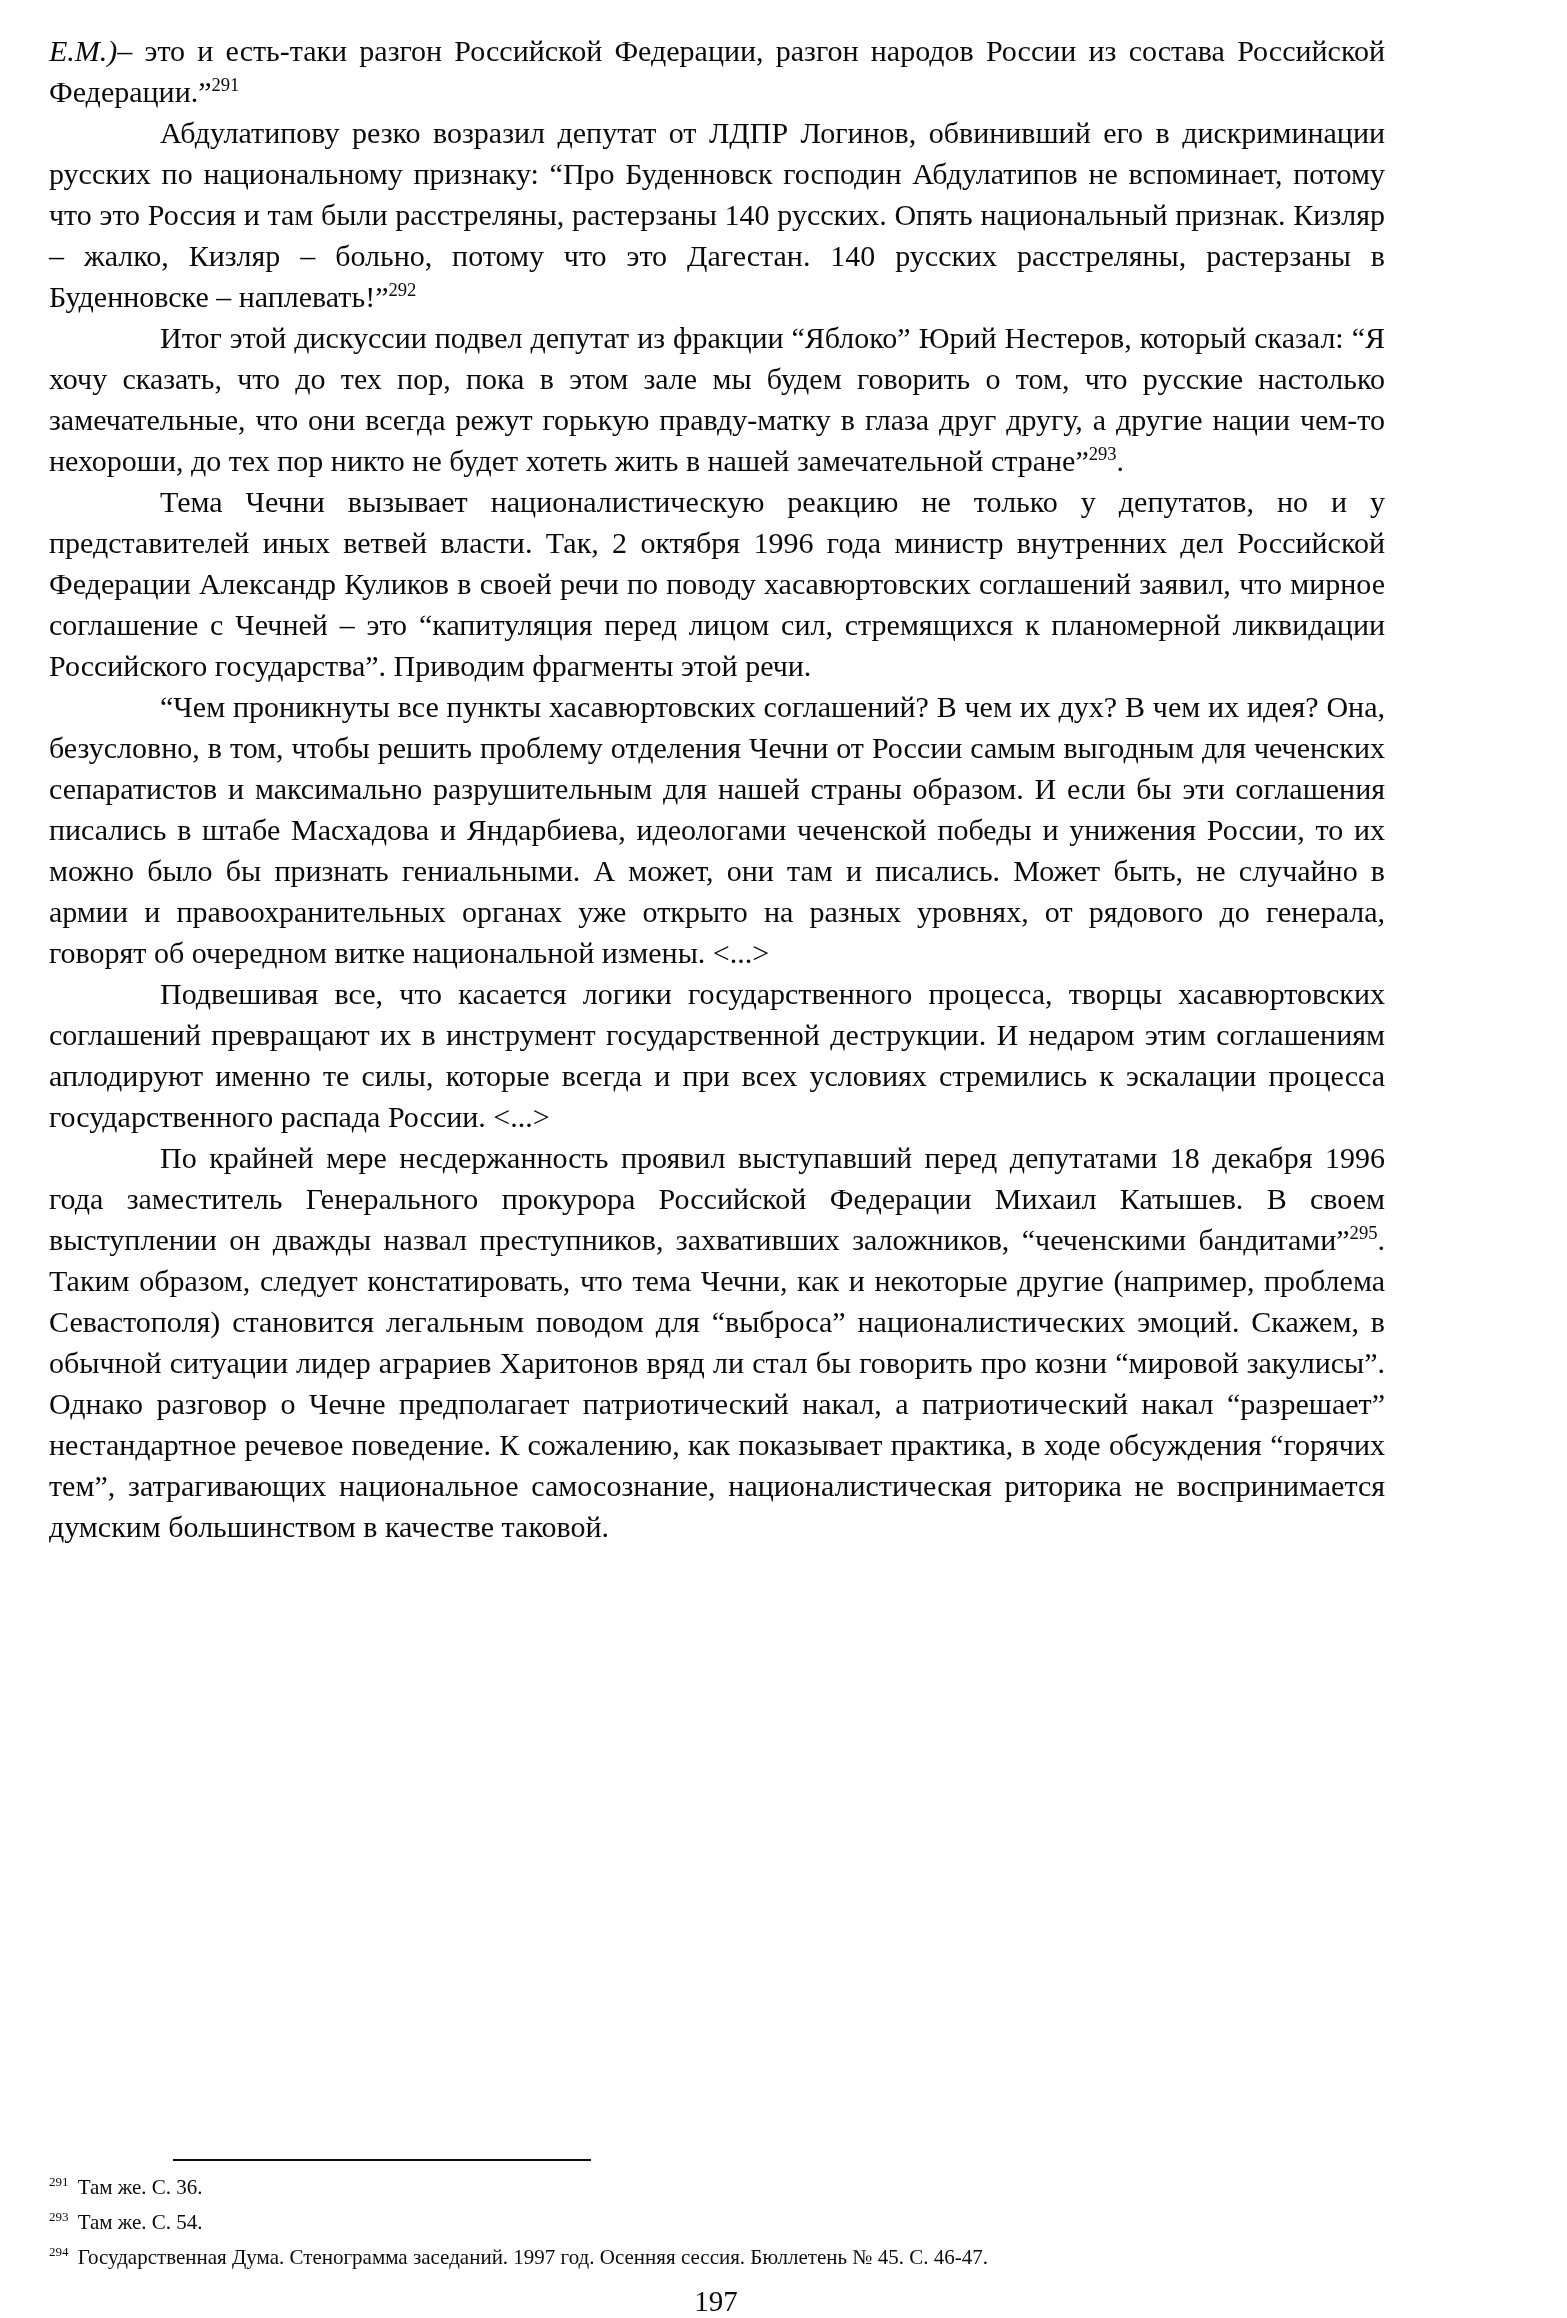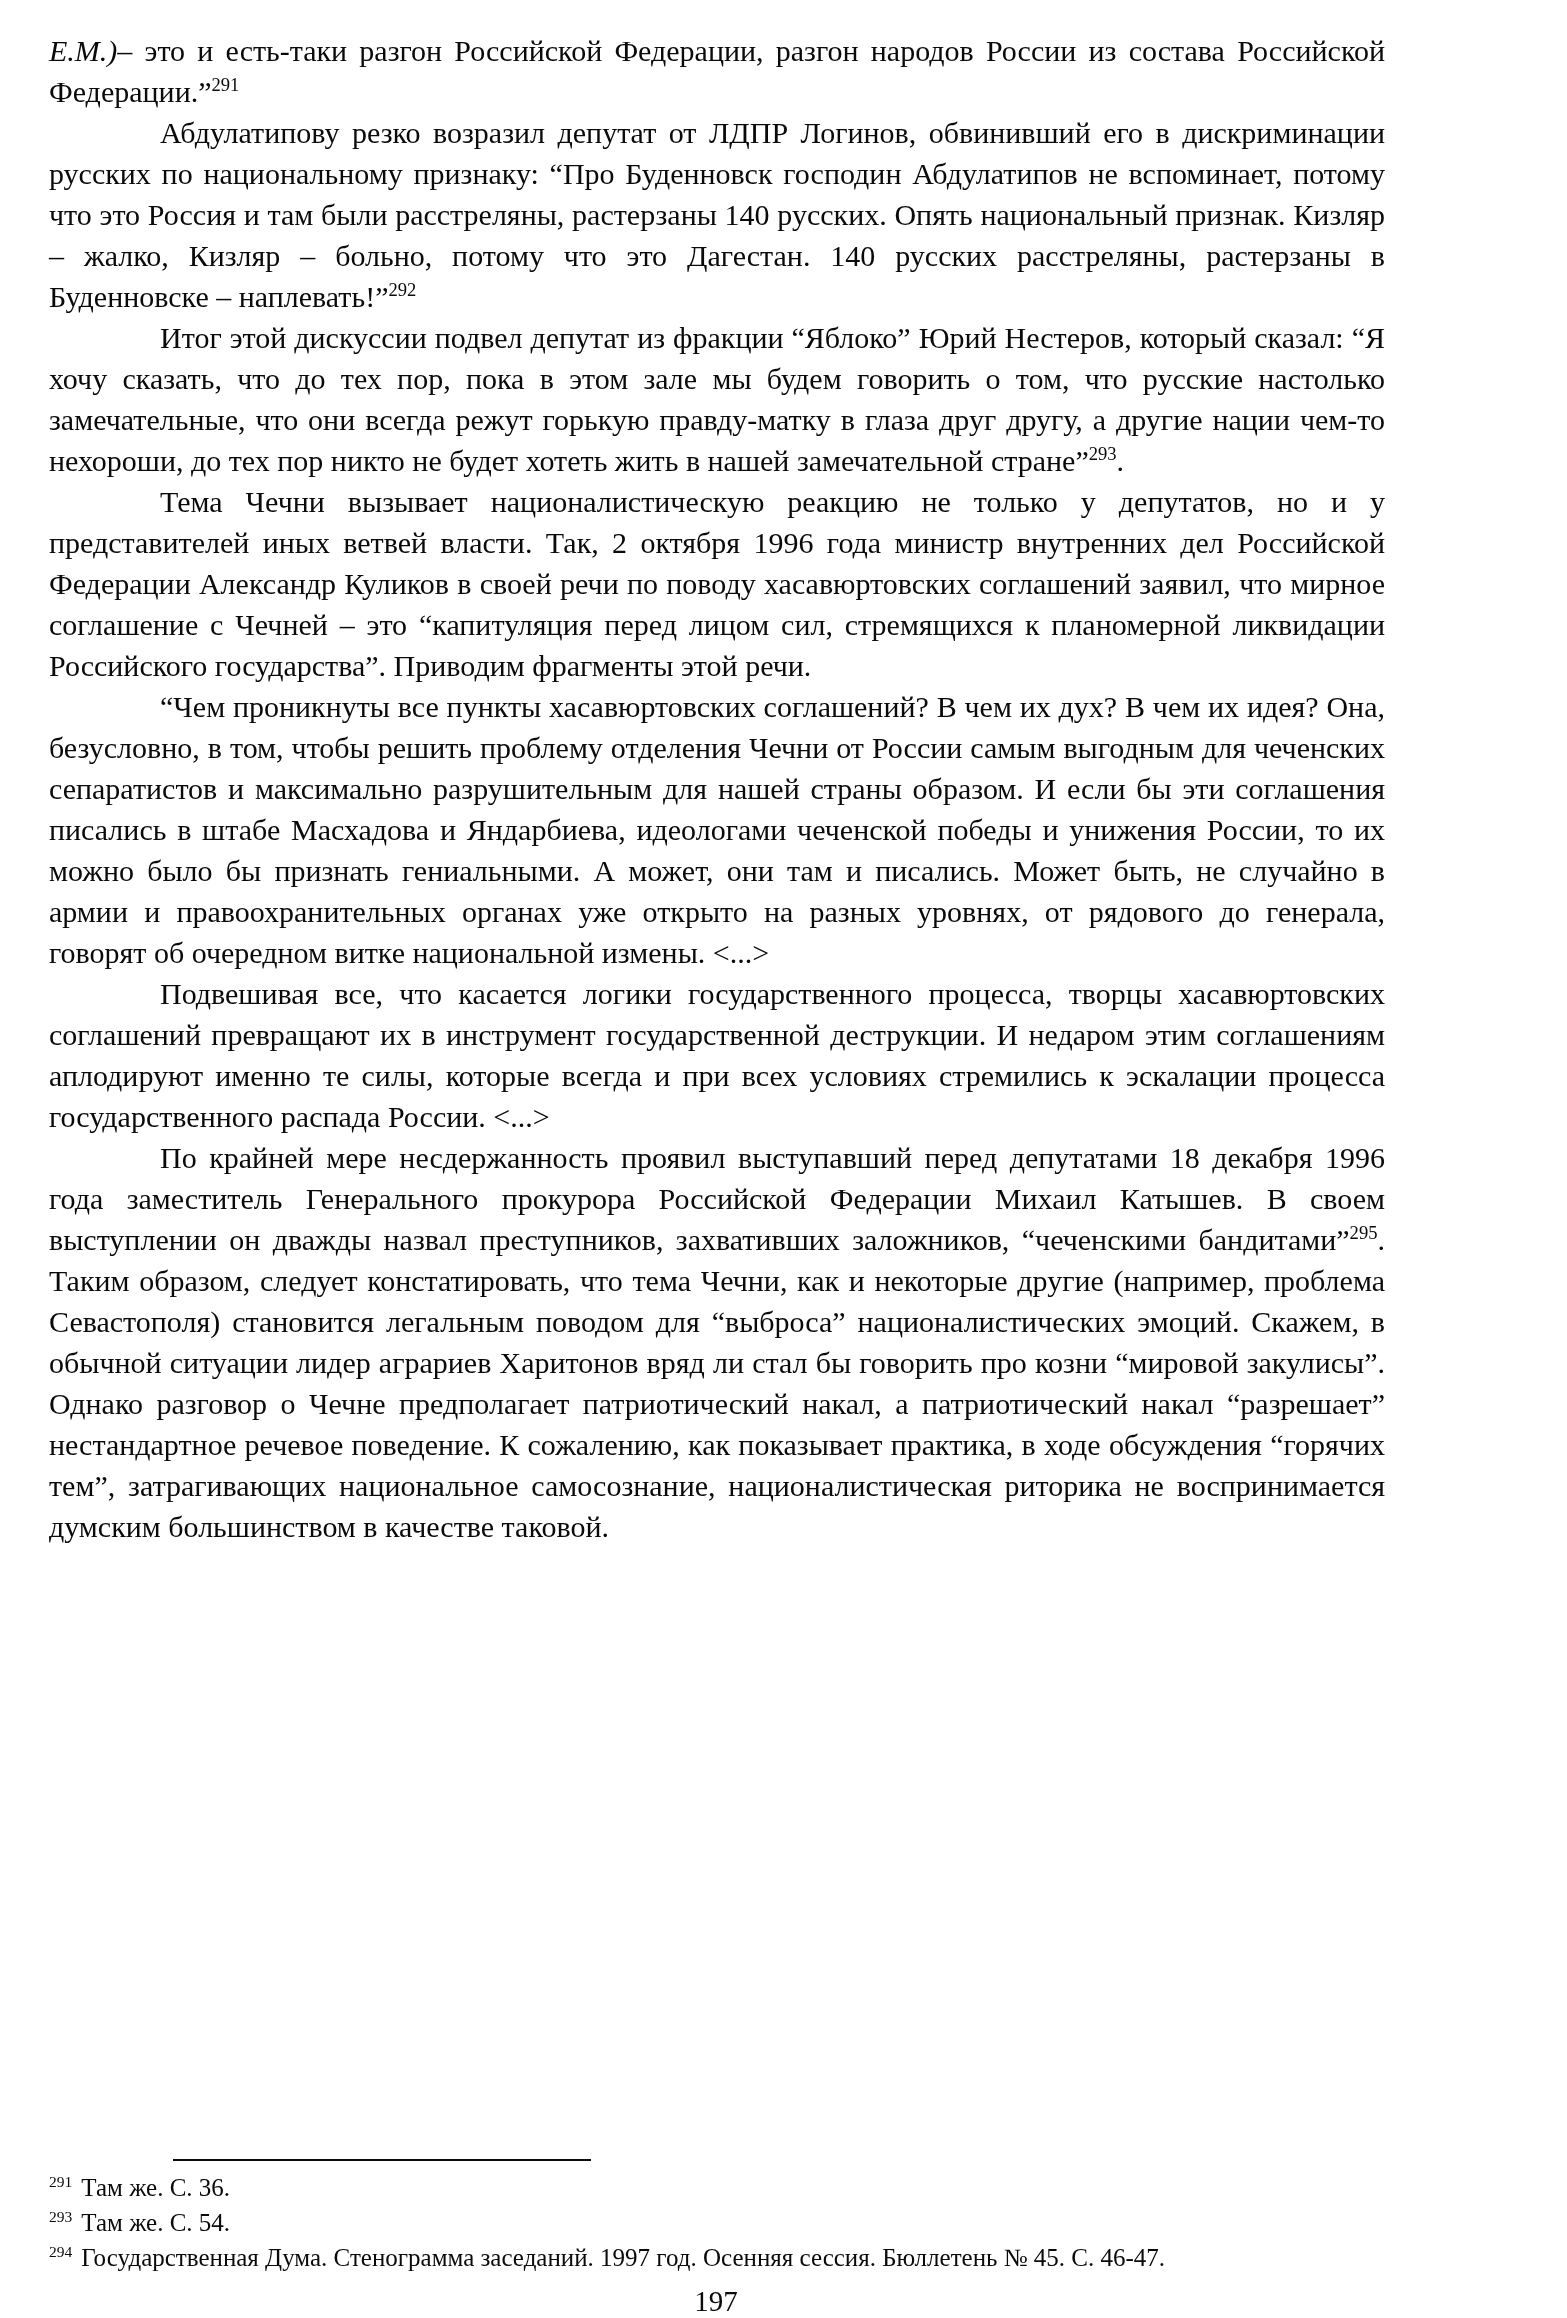--- a/index.html
+++ b/index.html
@@ -49,21 +49,21 @@
     right: 47px;
     bottom: 60px;
   }
   .footnote-rule {
     width: 418px;
     margin-left: 124px;
     border-top: 2.6px solid #0a0a0a;
     margin-bottom: 9.1px;
   }
   .footnotes {
-    font-size: 25px;
+    font-size: 21px;
     line-height: 35px;
     text-align: left;
   }
   .footnote {
     white-space: nowrap;
   }
   .footnote sup {
     font-size: 0.62em;
     line-height: 0;
     vertical-align: super;

